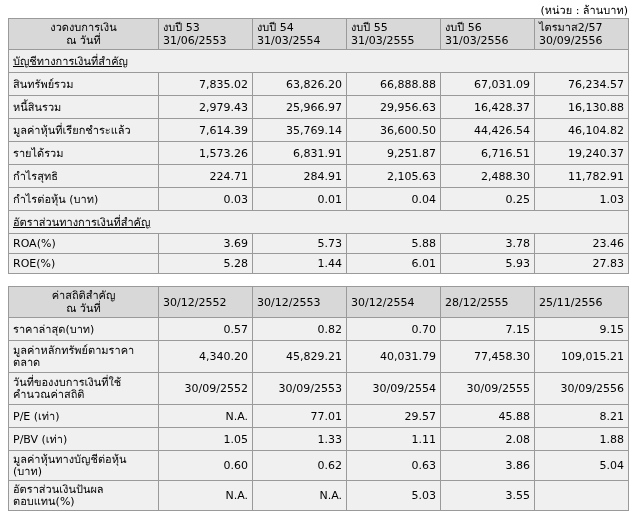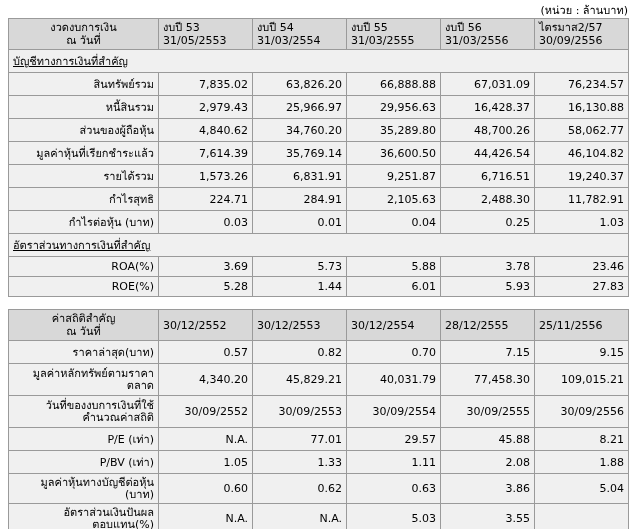--- a/index.html
+++ b/index.html
@@ -46,21 +46,21 @@
   .hdr td {
     background: #d8d8d8;
     text-align: left;
     font-weight: bold;
     line-height: 13px;
   }
   .hdr td.first {
     text-align: center;
   }
   .lbl {
-    text-align: right;
+    text-align: left;
     background: #f0f0f0;
   }
   .num {
     text-align: right;
     background: #f0f0f0;
   }
   .section {
     background: #f0f0f0;
     text-align: left;
     text-decoration: underline;
@@ -88,21 +88,21 @@
         <col class="cn">
     </colgroup>
     <tbody>
       <tr class="hdr">
         <td class="first twoline">
           <div>งวดงบการเงิน</div>
           <div>ณ วันที่</div>
         </td>
         <td class="twoline">
           <div>งบปี 53</div>
-          <div>31/05/2553</div>
+          <div>31/06/2553</div>
         </td>
         <td class="twoline">
           <div>งบปี 54</div>
           <div>31/03/2554</div>
         </td>
         <td class="twoline">
           <div>งบปี 55</div>
           <div>31/03/2555</div>
         </td>
         <td class="twoline">
@@ -127,28 +127,20 @@
         <td class="num">67,031.09</td>
         <td class="num">76,234.57</td>
       </tr>
       <tr>
         <td class="lbl">หนี้สินรวม</td>
         <td class="num">2,979.43</td>
         <td class="num">25,966.97</td>
         <td class="num">29,956.63</td>
         <td class="num">16,428.37</td>
         <td class="num">16,130.88</td>
-      </tr>
-      <tr>
-        <td class="lbl">ส่วนของผู้ถือหุ้น</td>
-        <td class="num">4,840.62</td>
-        <td class="num">34,760.20</td>
-        <td class="num">35,289.80</td>
-        <td class="num">48,700.26</td>
-        <td class="num">58,062.77</td>
       </tr>
       <tr>
         <td class="lbl">มูลค่าหุ้นที่เรียกชำระแล้ว</td>
         <td class="num">7,614.39</td>
         <td class="num">35,769.14</td>
         <td class="num">36,600.50</td>
         <td class="num">44,426.54</td>
         <td class="num">46,104.82</td>
       </tr>
       <tr>

